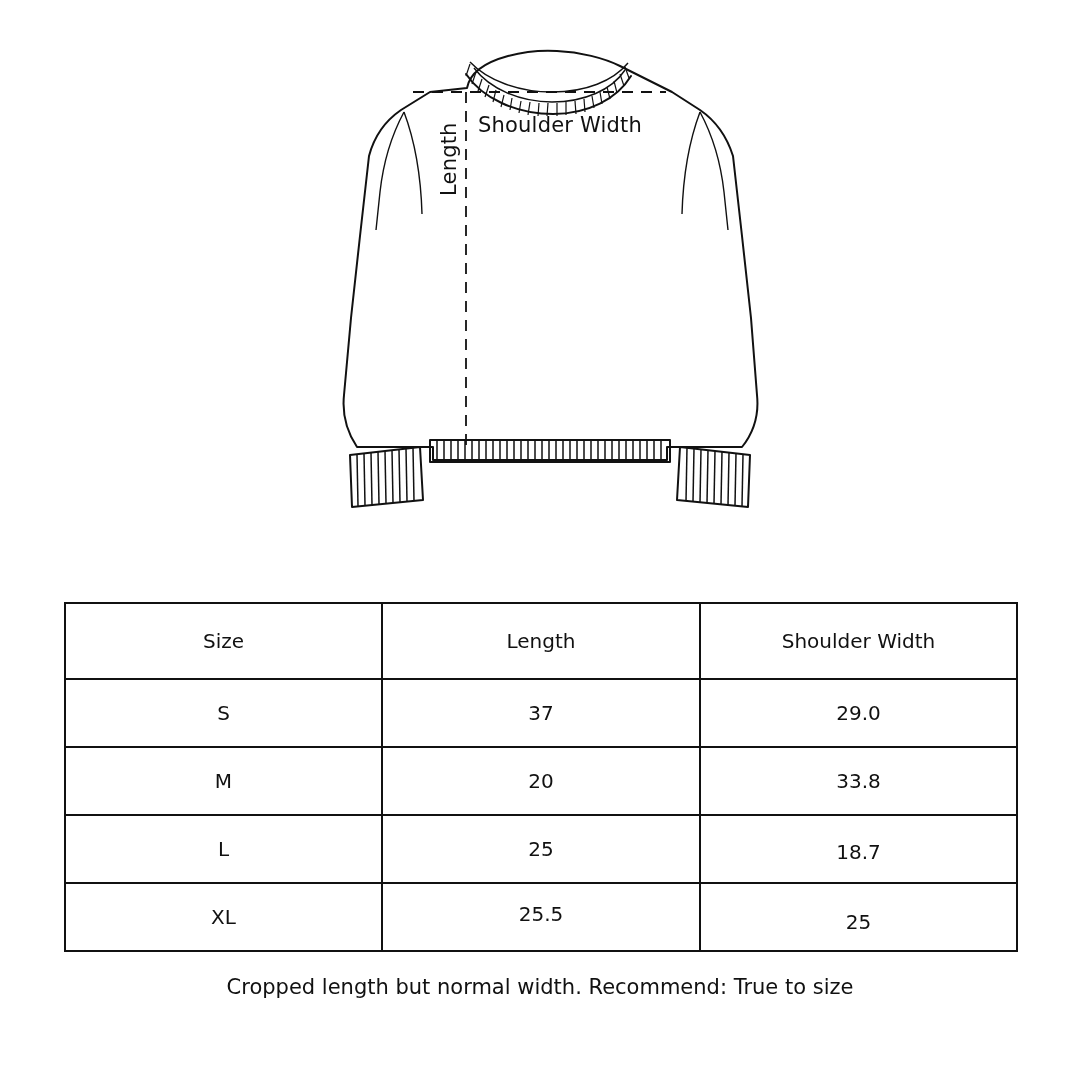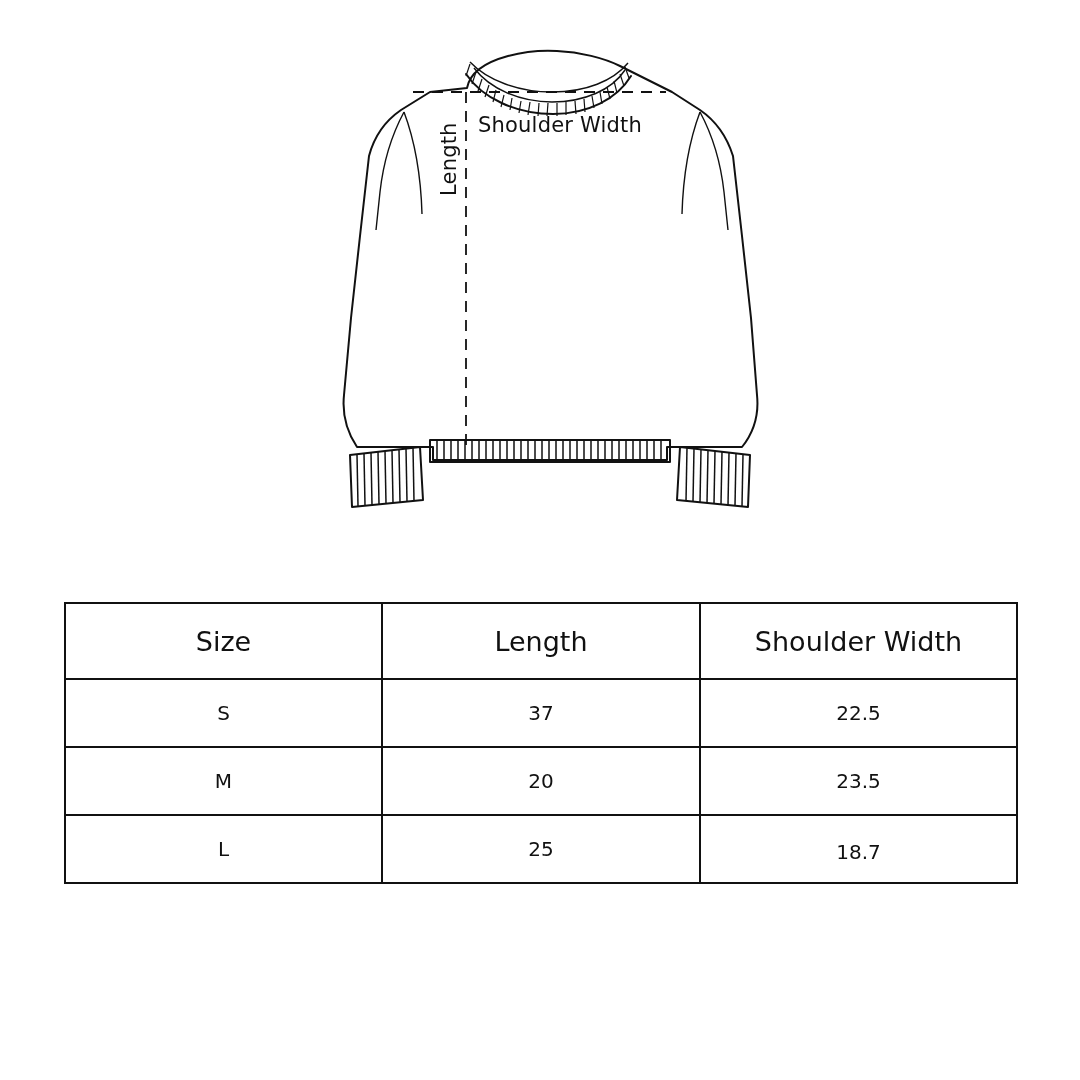--- a/index.html
+++ b/index.html
@@ -95,21 +95,21 @@
     border: 2px solid #111111;
     text-align: center;
     font-size: 20px;
     color: #111111;
     height: 66px;
     vertical-align: middle;
     padding: 0;
   }
   table.size-table tr.head td {
     height: 74px;
-    font-size: 27px;
+    font-size: 20px;
   }
   col.c1 { width: 317px; }
   col.c2 { width: 318px; }
   col.c3 { width: 317px; }
 
   
   .nudge-d2 { position: relative; top: 3px; }
   .nudge-d4 { position: relative; top: 5px; }
   .nudge-u3 { position: relative; top: -3px; }
 
@@ -269,30 +269,36 @@
         </colgroup>
       <tbody>
         <tr class="head">
           <td>Size</td>
           <td>Length</td>
           <td>Shoulder Width</td>
         </tr>
         <tr>
           <td>S</td>
           <td>37</td>
-          <td>22.5</td>
+          <td>29.0</td>
         </tr>
         <tr>
           <td>M</td>
           <td>20</td>
-          <td>23.5</td>
+          <td>33.8</td>
         </tr>
         <tr>
           <td>L</td>
           <td>25</td>
           <td class="nudge-d2">18.7</td>
         </tr>
+        <tr>
+          <td>XL</td>
+          <td class="nudge-u3">25.5</td>
+          <td class="nudge-d4">25</td>
+        </tr>
       </tbody>
     </table>
   </div>
 
+  <div class="footnote">Cropped length but normal width. Recommend: True to size</div>
 
 </div>
 
 </body></html>

